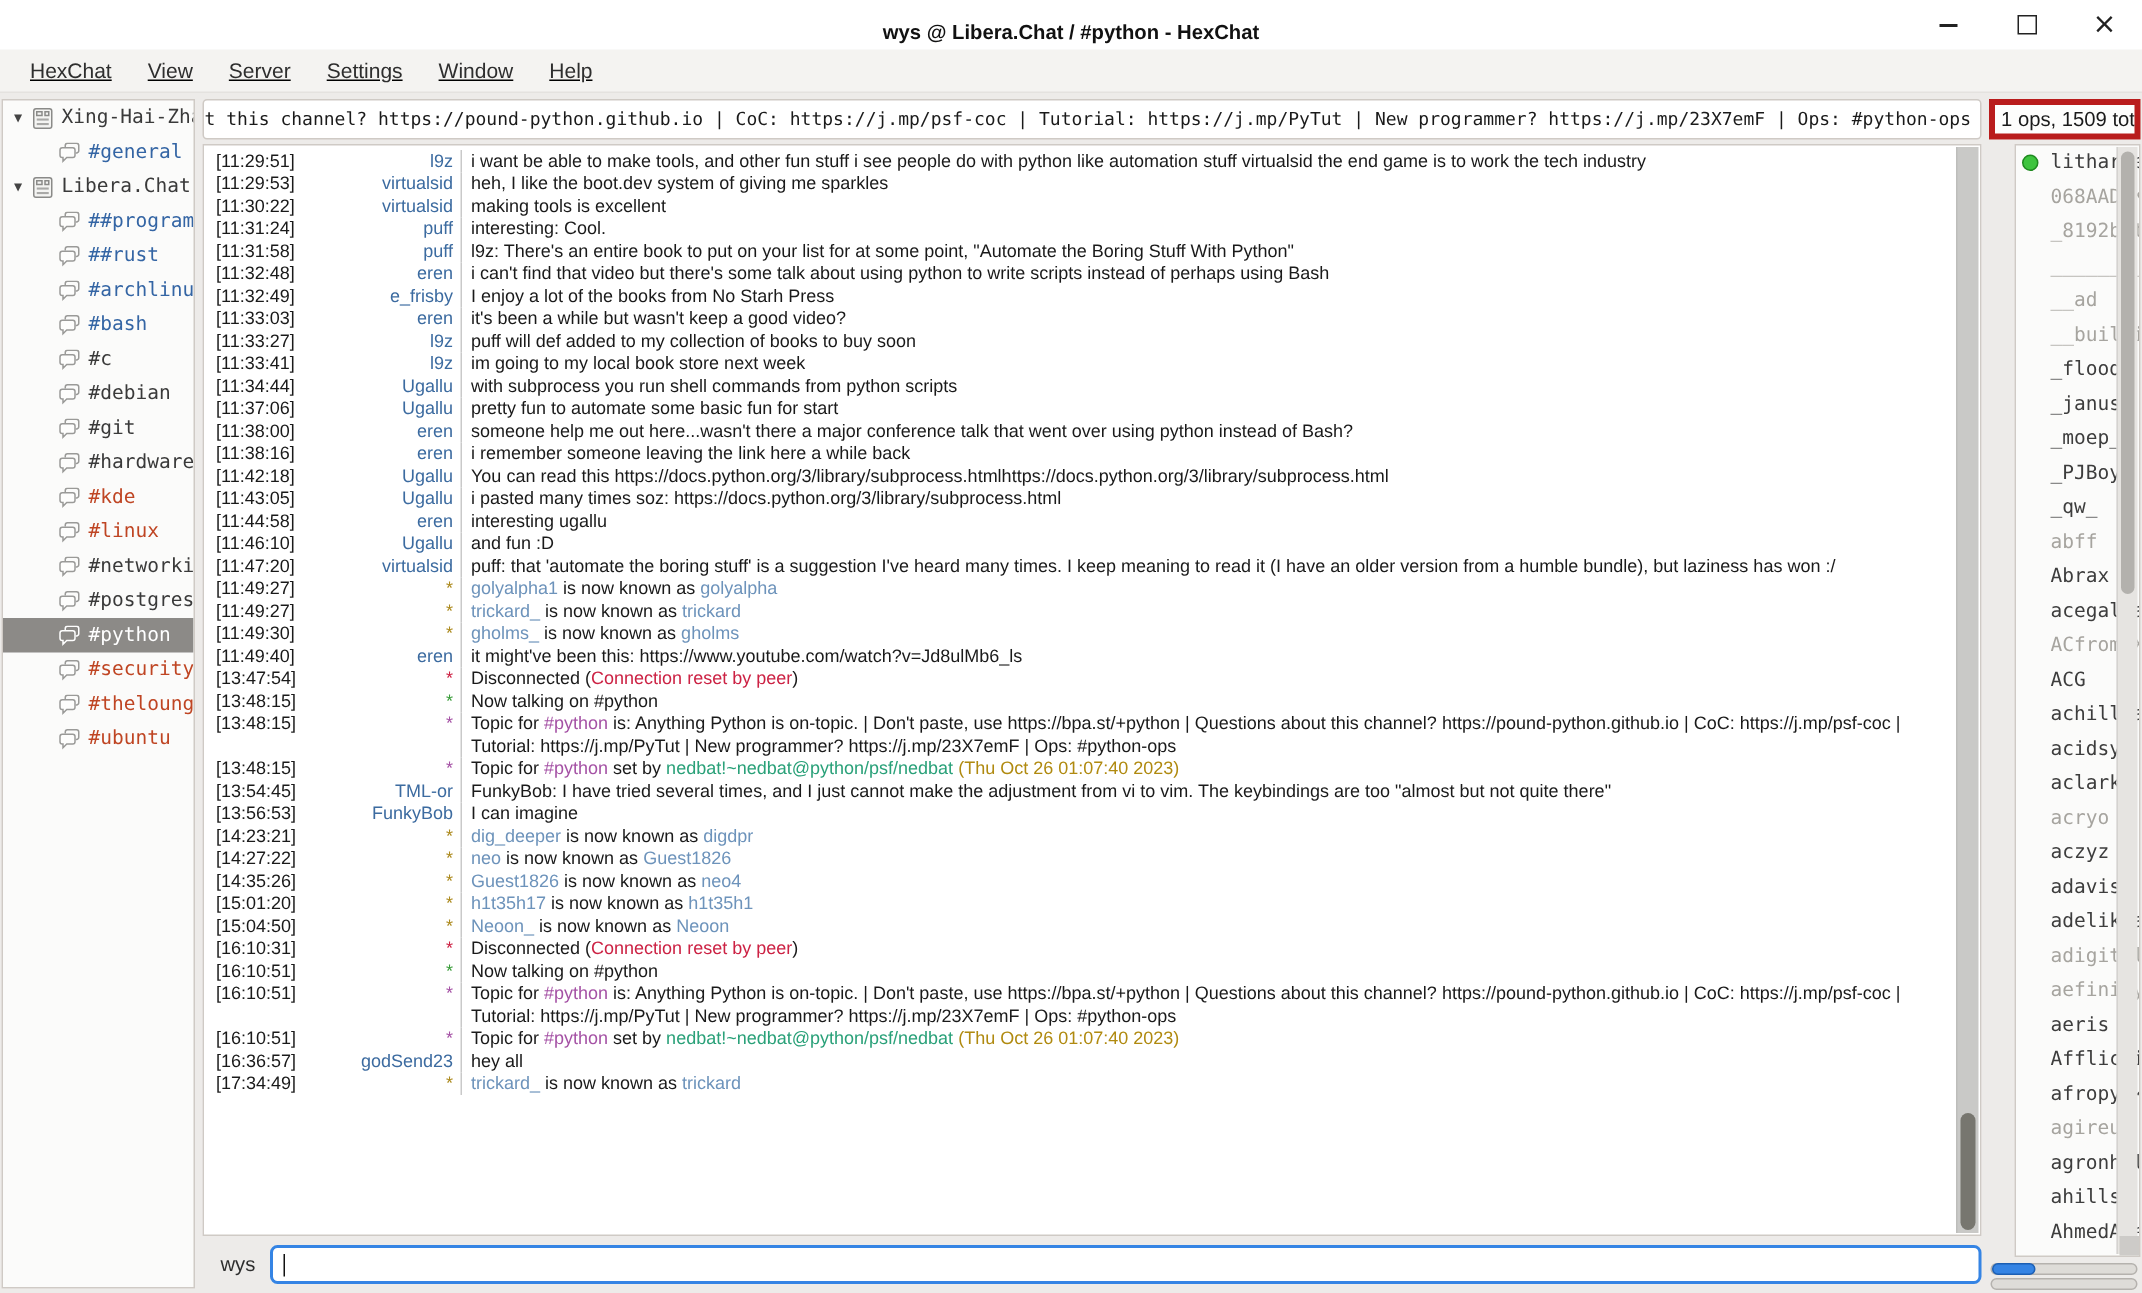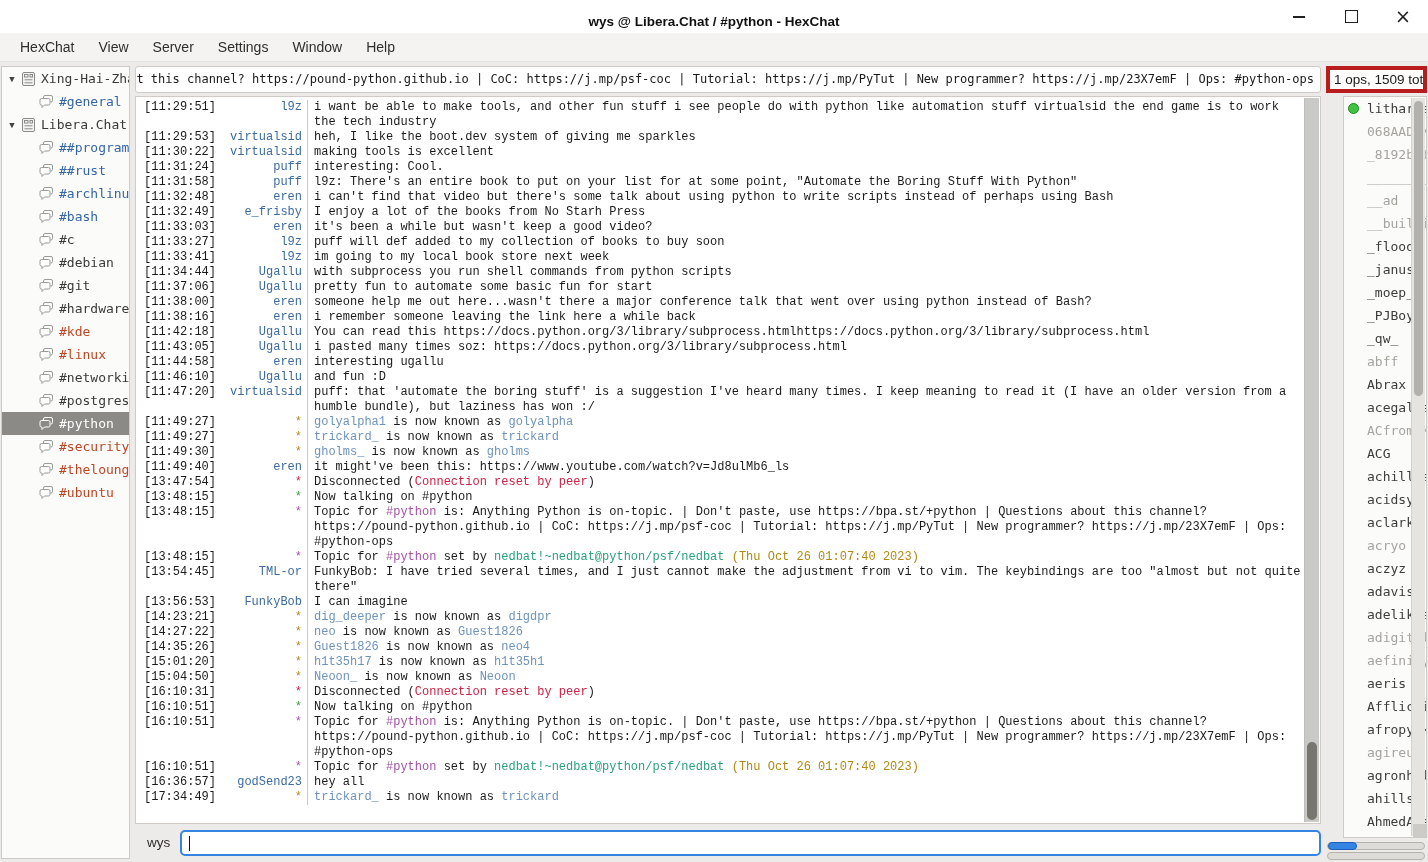--- a/index.html
+++ b/index.html
@@ -9,21 +9,21 @@
   
   .titlebar{position:absolute;top:0;left:0;right:0;height:42px;background:#ffffff;display:flex;align-items:center;justify-content:center;}
   .title{font-size:13.5px;font-weight:bold;color:#111;}
   .win-controls{position:absolute;right:14px;top:0;height:33px;display:flex;align-items:center;gap:30px;}
   .wc{width:22px;height:22px;display:flex;align-items:center;justify-content:center;cursor:default;}
   .min-glyph{width:12px;height:2px;background:#222;}
   .max-glyph{width:11px;height:11px;border:1.5px solid #222;}
   .close-glyph{font-size:19px;line-height:19px;color:#222;font-family:"DejaVu Sans",sans-serif;}
 
   
-  .menubar{position:absolute;top:33px;left:0;right:0;height:29px;background:#f4f3f1;border-bottom:1px solid #e4e2df;display:flex;align-items:center;padding-left:8px;box-sizing:border-box;}
+  .menubar{position:absolute;top:33px;left:0;right:0;height:29px;background:#f4f3f1;border-bottom:1px solid #e4e2df;display:flex;align-items:center;padding-left:8px;box-sizing:border-box;text-decoration:underline;}
   .menu-item{font-size:14px;color:#2e2e2e;padding:4px 12px;border-radius:3px;}
 
   
   .tree-panel{position:absolute;left:1px;top:66px;width:129px;bottom:3px;background:#fbfbfa;border:1px solid #cfcac5;box-sizing:border-box;overflow:hidden;}
   .tree-row{height:23px;display:flex;align-items:center;white-space:nowrap;font-family:"DejaVu Sans Mono",monospace;font-size:13px;color:#3a3a3a;overflow:hidden;}
   .tree-row .expander{width:14px;margin-left:3px;font-size:9px;color:#444;text-align:center;flex:0 0 auto;}
   .tree-row .ticon{flex:0 0 auto;margin-right:5px;display:inline-flex;}
   .tree-row.server .ticon{margin-left:2px;}
   .tree-row.channel{padding-left:36px;}
   .tree-row.c-data .tlabel{color:#3465a4;}
@@ -31,21 +31,21 @@
   .tree-row.c-normal .tlabel{color:#3a3a3a;}
   .tree-row.selected{background:#8c8a87;}
   .tree-row.selected .tlabel{color:#ffffff;}
 
   
   .topicbar{position:absolute;left:135px;top:66px;right:107px;height:27px;background:#ffffff;border:1px solid #cfcac5;border-radius:3px;box-sizing:border-box;overflow:hidden;}
   .topic-inner{position:absolute;right:6px;top:5px;white-space:nowrap;font-family:"DejaVu Sans Mono",monospace;font-size:12px;color:#1a1a1a;}
 
   .chatbox{position:absolute;left:135px;top:96px;right:107px;bottom:38px;background:#ffffff;border:1px solid #cfcac5;box-sizing:border-box;overflow:hidden;}
   .chatlog{position:absolute;left:0;top:3px;right:17px;}
-  .msg-row{display:flex;align-items:flex-start;font-family:Liberation Mono, monospace;font-size:12px;line-height:15px;}
+  .msg-row{display:flex;align-items:flex-start;font-family:Liberation Sans, sans-serif;font-size:12px;line-height:15px;}
   .msg-time{flex:0 0 74px;padding-left:8px;color:#1a1a1a;white-space:pre;}
   .msg-nick{flex:0 0 84px;text-align:right;padding-right:5px;white-space:pre;overflow:hidden;}
   .msg-body{flex:1;border-left:1px solid #c9c9c9;padding-left:6px;color:#1a1a1a;word-wrap:break-word;min-width:0;}
   .nick{color:var(--nick-blue,#3c6ba0);}
   .star-rename{color:var(--gold,#ac8a1e);}
   .star-disc{color:var(--red,#cc2244);}
   .star-join{color:var(--green,#3a9d3a);}
   .star-topic{color:var(--purple,#a552a5);}
   .s-t{color:#1a1a1a;}
   .s-r{color:var(--red,#cc2244);}

